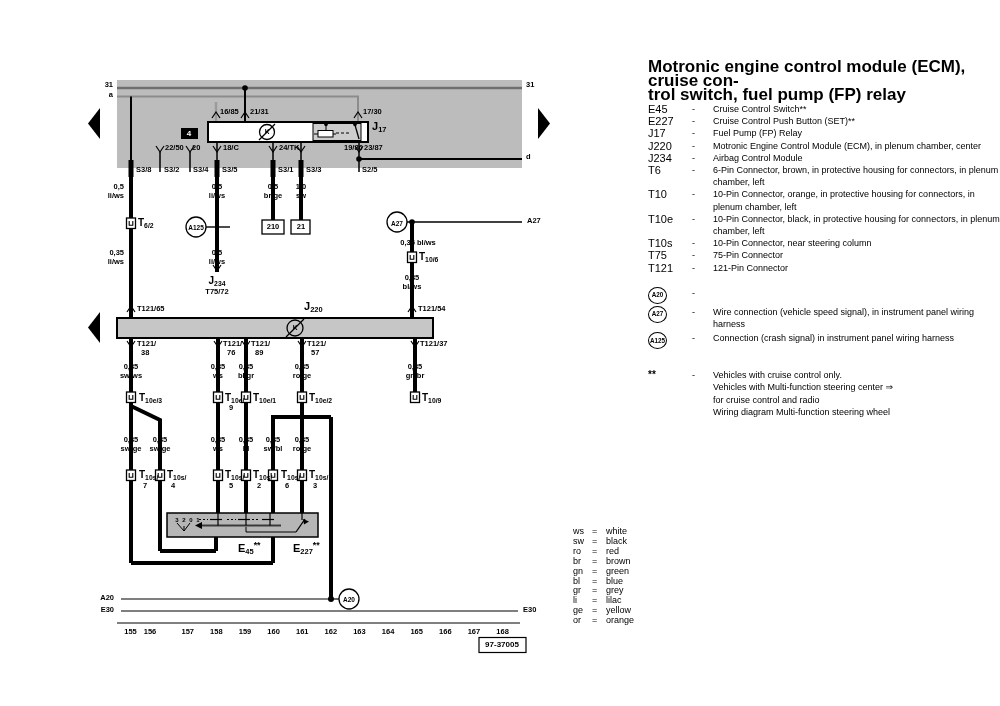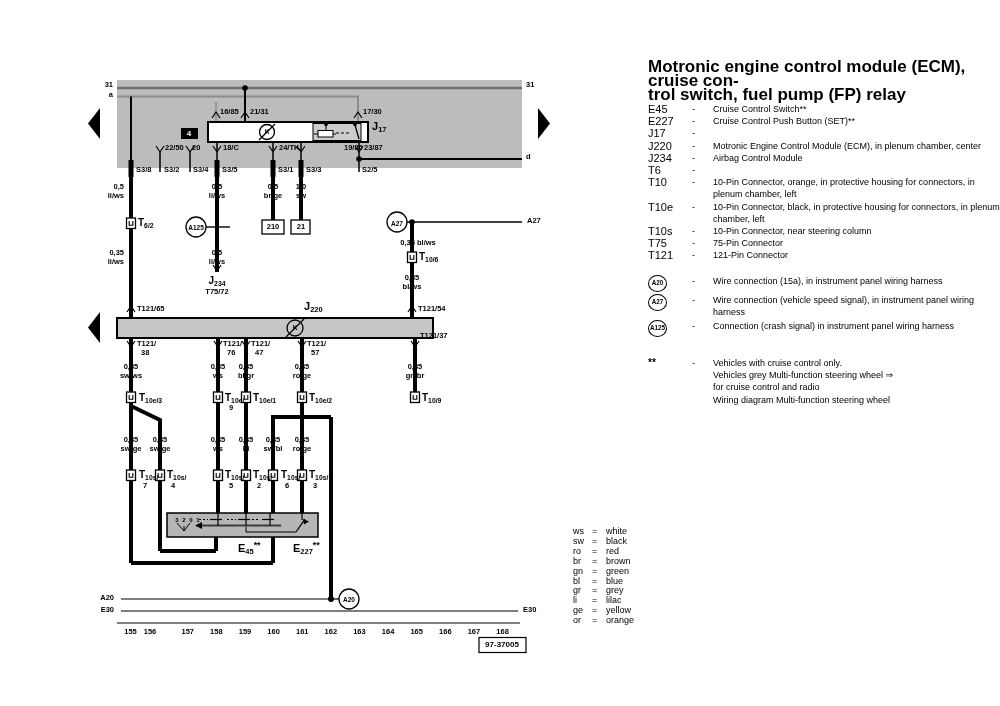--- a/index.html
+++ b/index.html
@@ -271,24 +271,24 @@
       <div class="dlabel wl ac" style="left: 412px; top: 283px;">bl/ws</div>
       <div class="dlabel pin" style="left: 418px; top: 305px;">T121/54</div>
       <div class="dlabel comp" style="left: 304px; top: 301px;">J<span class="sub">220</span></div>
       <div class="dlabel tiny ac" style="left: 267px; top: 128px;">K</div>
       <div class="dlabel tiny ac" style="left: 295px; top: 324px;">K</div>
       <div class="dlabel pin" style="left: 137px; top: 340px;">T121/</div>
       <div class="dlabel pin" style="left: 141px; top: 349px;">38</div>
       <div class="dlabel pin" style="left: 223px; top: 340px;">T121/</div>
       <div class="dlabel pin" style="left: 227px; top: 349px;">76</div>
       <div class="dlabel pin" style="left: 251px; top: 340px;">T121/</div>
-      <div class="dlabel pin" style="left: 255px; top: 349px;">47</div>
+      <div class="dlabel pin" style="left: 255px; top: 349px;">89</div>
       <div class="dlabel pin" style="left: 307px; top: 340px;">T121/</div>
       <div class="dlabel pin" style="left: 311px; top: 349px;">57</div>
-      <div class="dlabel pin" style="left: 420px; top: 332px;">T121/37</div>
+      <div class="dlabel pin" style="left: 420px; top: 340px;">T121/37</div>
       <div class="dlabel wl ac" style="left: 131px; top: 363px;">0,35</div>
       <div class="dlabel wl ac" style="left: 131px; top: 372px;">sw/ws</div>
       <div class="dlabel wl ac" style="left: 218px; top: 363px;">0,35</div>
       <div class="dlabel wl ac" style="left: 218px; top: 372px;">ws</div>
       <div class="dlabel wl ac" style="left: 246px; top: 363px;">0,35</div>
       <div class="dlabel wl ac" style="left: 246px; top: 372px;">bl/gr</div>
       <div class="dlabel wl ac" style="left: 302px; top: 363px;">0,35</div>
       <div class="dlabel wl ac" style="left: 302px; top: 372px;">ro/ge</div>
       <div class="dlabel wl ac" style="left: 415px; top: 363px;">0,35</div>
       <div class="dlabel wl ac" style="left: 415px; top: 372px;">gn/br</div>
@@ -345,34 +345,36 @@
           <div class="ldesc">Cruise Control Switch**</div>
         </div>
         <div class="lrow">
           <div class="lid">E227</div>
           <div class="ldash">-</div>
           <div class="ldesc">Cruise Control Push Button (SET)**</div>
         </div>
         <div class="lrow">
           <div class="lid">J17</div>
           <div class="ldash">-</div>
+          <div class="ldesc">Fuel Pump (FP) Relay</div>
         </div>
         <div class="lrow">
           <div class="lid">J220</div>
           <div class="ldash">-</div>
           <div class="ldesc">Motronic Engine Control Module (ECM), in plenum chamber, center</div>
         </div>
         <div class="lrow">
           <div class="lid">J234</div>
           <div class="ldash">-</div>
           <div class="ldesc">Airbag Control Module</div>
         </div>
         <div class="lrow">
           <div class="lid">T6</div>
           <div class="ldash">-</div>
+          <div class="ldesc">6-Pin Connector, brown, in protective housing for connectors, in plenum chamber, left</div>
         </div>
         <div class="lrow">
           <div class="lid">T10</div>
           <div class="ldash">-</div>
           <div class="ldesc">10-Pin Connector, orange, in protective housing for connectors, in plenum chamber, left</div>
         </div>
         <div class="lrow">
           <div class="lid">T10e</div>
           <div class="ldash">-</div>
           <div class="ldesc">10-Pin Connector, black, in protective housing for connectors, in plenum chamber, left</div>
@@ -392,21 +394,20 @@
           <div class="ldash">-</div>
           <div class="ldesc">121-Pin Connector</div>
         </div>
       </div>
     <div id="legend-connections">
         <div class="crow">
           <div>
             <div class="acirc">A20</div>
           </div>
           <div>-</div>
-          <div>Wire connection (15a), in instrument panel wiring harness</div>
         </div>
         <div class="crow">
           <div>
             <div class="acirc">A27</div>
           </div>
           <div>-</div>
           <div>Wire connection (vehicle speed signal), in instrument panel wiring harness</div>
         </div>
         <div class="crow">
           <div>
@@ -415,21 +416,21 @@
           <div>-</div>
           <div>Connection (crash signal) in instrument panel wiring harness</div>
         </div>
       </div>
     <div id="legend-note">
         <div class="lrow">
           <div class="nsym">**</div>
           <div>-</div>
           <div>
             <div>Vehicles with cruise control only.</div>
-            <div>Vehicles grey Multi-function steering wheel ⇒</div>
+            <div>Vehicles with Multi-function steering center ⇒</div>
             <div>for cruise control and radio</div>
             <div>Wiring diagram Multi-function steering wheel</div>
           </div>
         </div>
       </div>
   </div>
 
   <div id="color-codes">
       <div class="ccrow">
         <div>ws</div>

